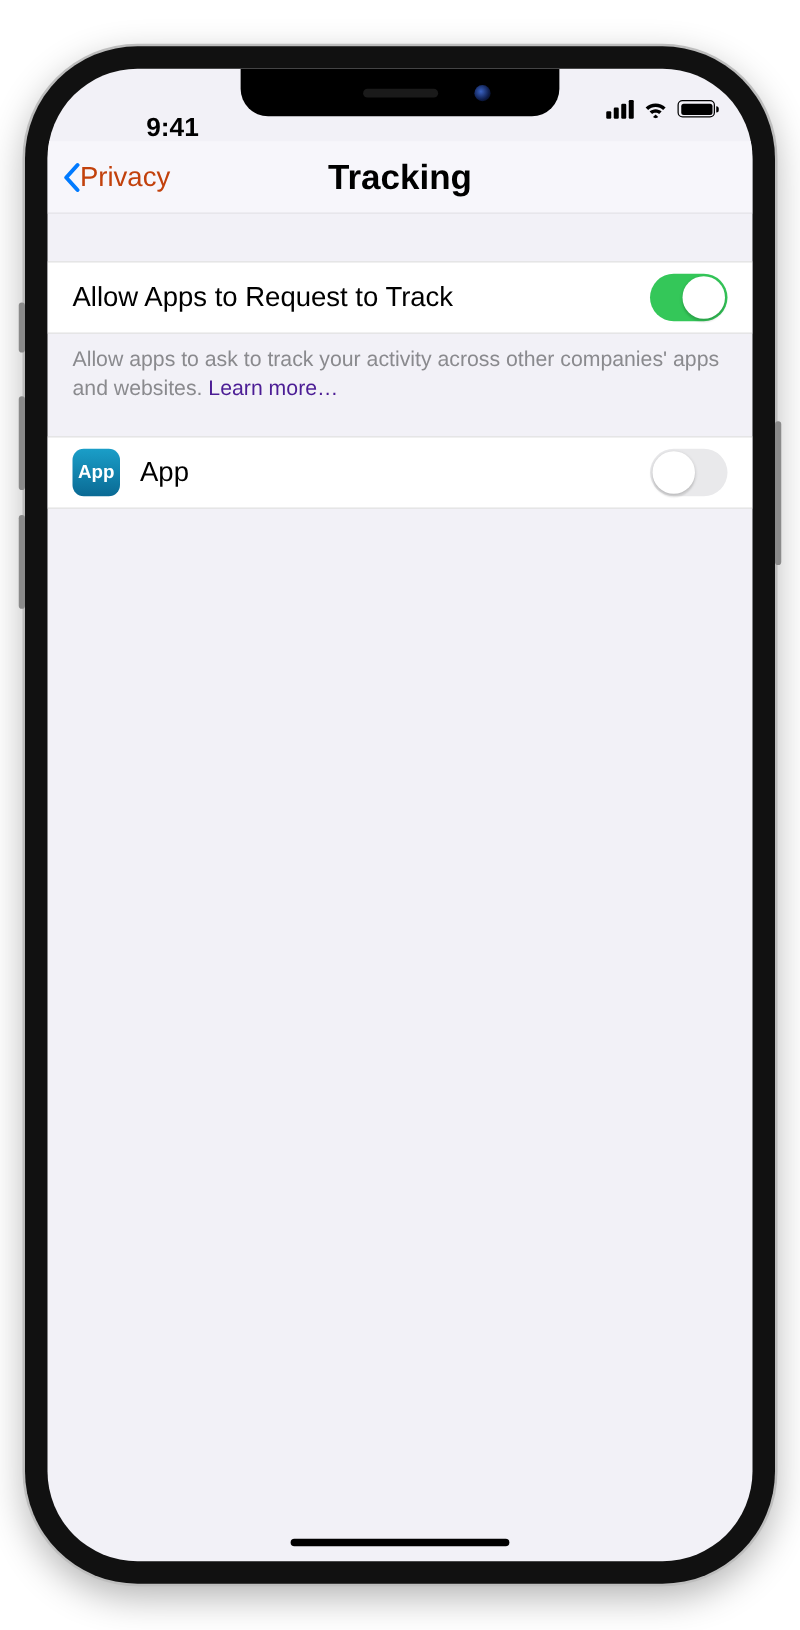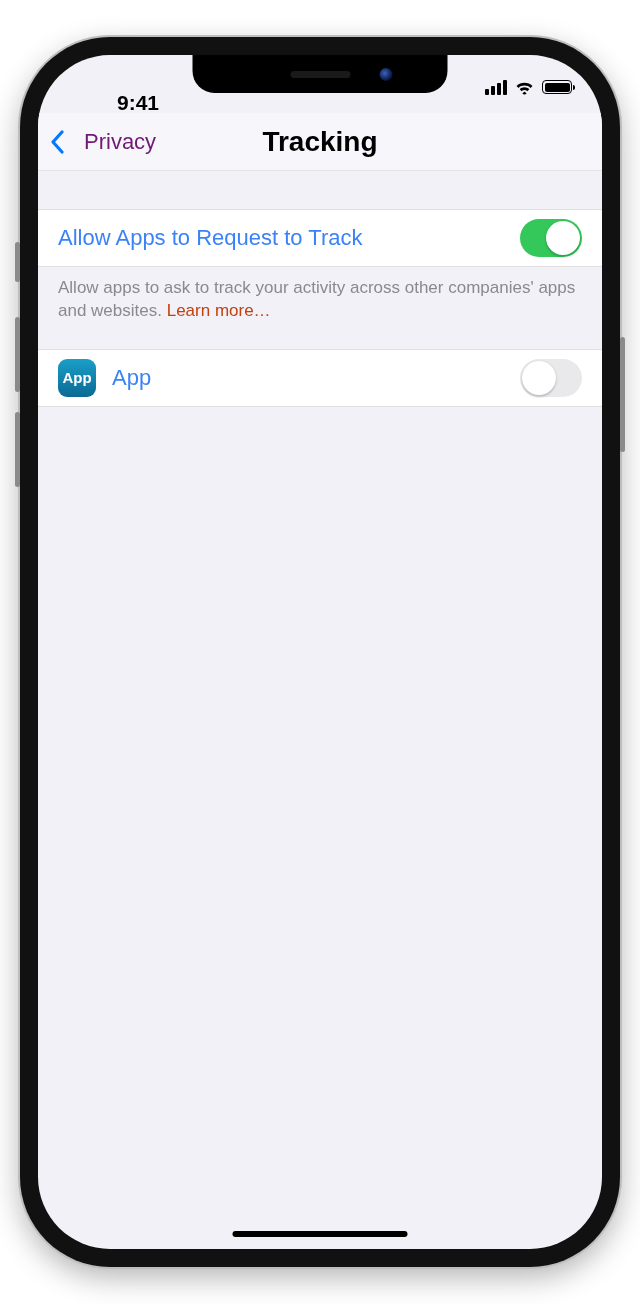--- a/index.html
+++ b/index.html
@@ -152,23 +152,23 @@
       justify-content: center;
       position: relative;
       background: #f7f6fb;
       border-bottom: 1px solid rgba(0,0,0,0.08);
     }
     .nav-back {
       position: absolute;
       left: 12px;
       display: flex;
       align-items: center;
-      color: #701a75;
+      color: #c2410c;
       font-size: 22px;
-      gap: 20px;
+      gap: 0;
       cursor: pointer;
     }
     .nav-title {
       font-size: 28px;
       font-weight: 600;
     }
     .chevron-left {
       width: 14px;
       height: 24px;
     }
@@ -181,21 +181,21 @@
       min-height: 58px;
       display: flex;
       align-items: center;
       padding: 0 20px;
       border-top: 0.5px solid rgba(0,0,0,0.12);
       border-bottom: 0.5px solid rgba(0,0,0,0.12);
     }
     .row-label {
       font-size: 22px;
       flex: 1;
-      color: #3b82f6;
+      color: #000000;
     }
     
     .toggle {
       width: 62px;
       height: 38px;
       border-radius: 19px;
       position: relative;
       cursor: pointer;
     }
     .toggle.on { background: #34c759; }
@@ -212,21 +212,21 @@
     .toggle.on .toggle-knob { right: 2px; }
     .toggle.off .toggle-knob { left: 2px; }
     
     .footer-text {
       padding: 10px 20px 26px 20px;
       font-size: 17px;
       line-height: 1.35;
       color: #8a8a8e;
     }
     .footer-text .link {
-      color: #c2410c;
+      color: #4c1d95;
       cursor: pointer;
     }
     
     .app-icon {
       width: 38px;
       height: 38px;
       border-radius: 9px;
       background: linear-gradient(180deg, #1a9ec8 0%, #0a6a94 100%);
       display: flex;
       align-items: center;

